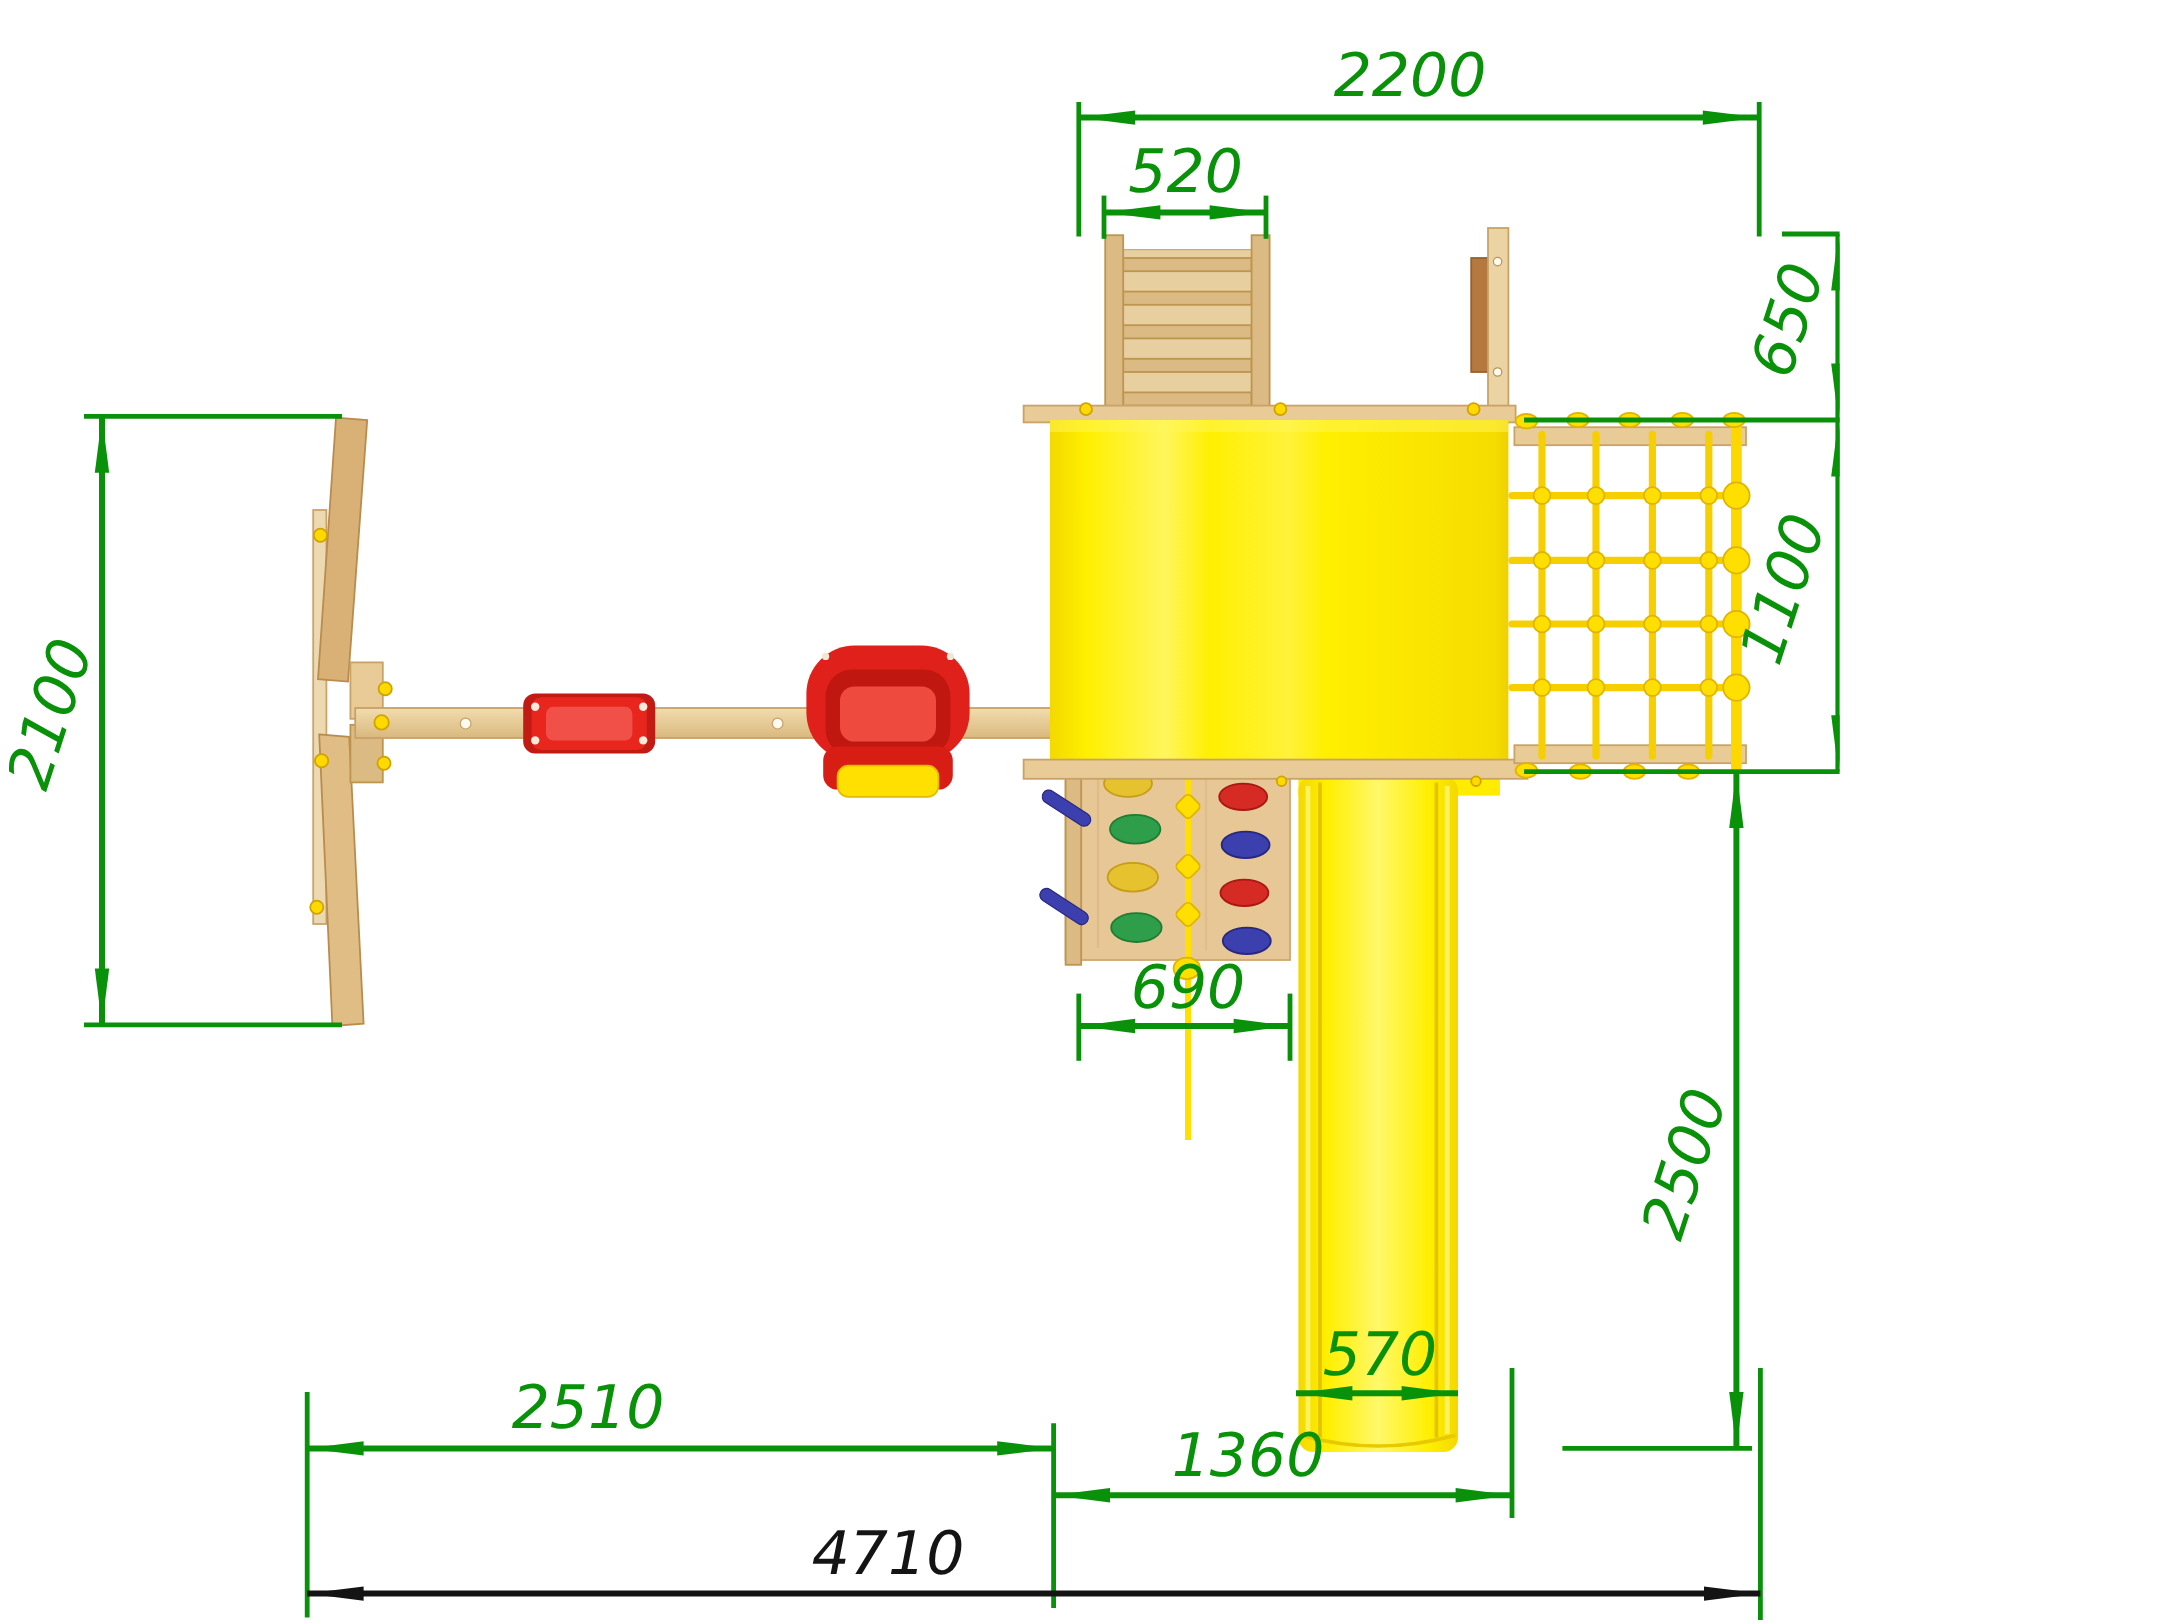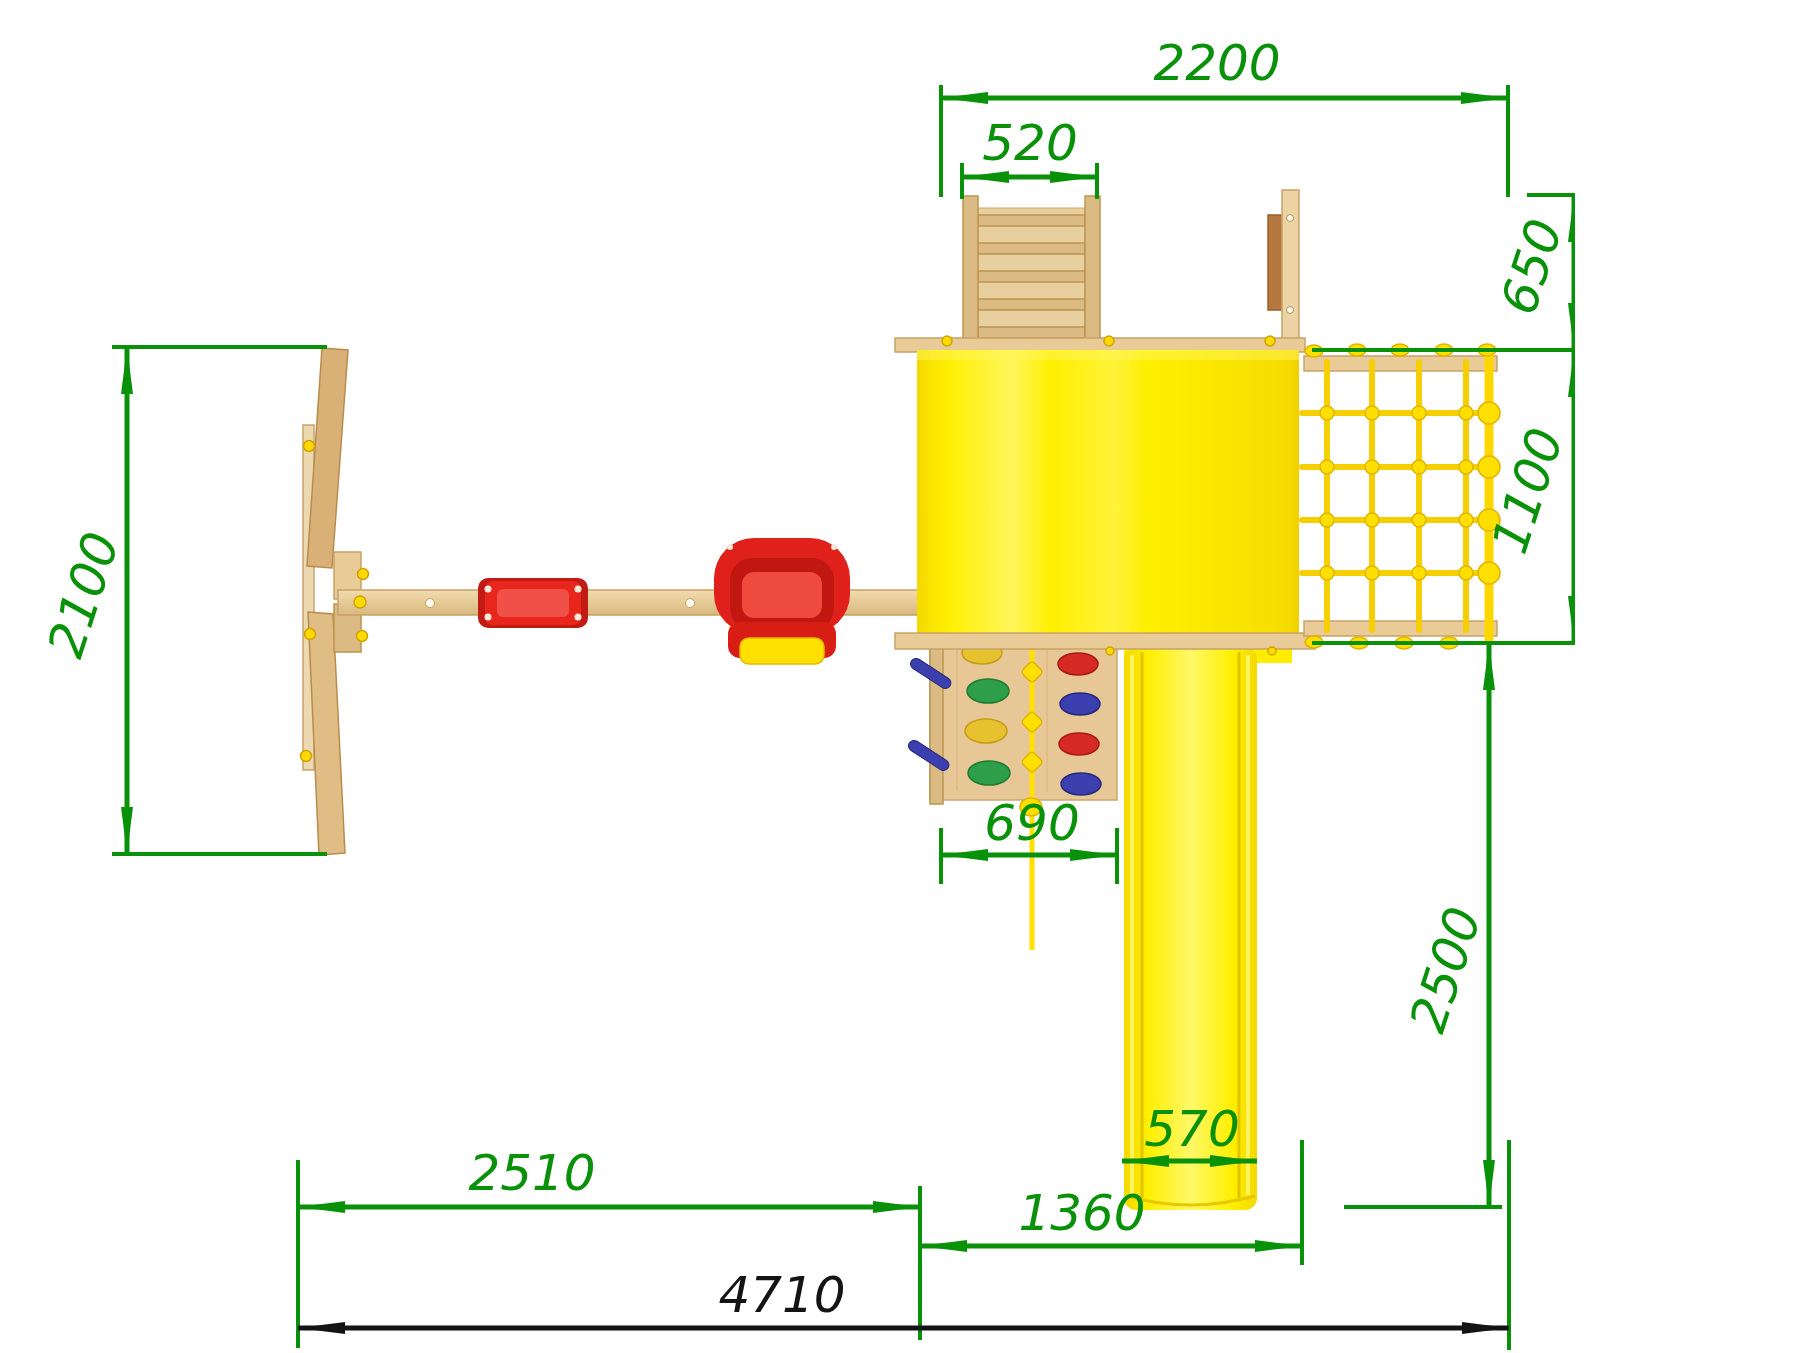--- a/index.html
+++ b/index.html
@@ -1,16 +1,16 @@
 <!DOCTYPE html>
 <html><head>
 <meta charset="utf-8">
 <style>
   html,body{margin:0;padding:0;background:#ffffff;}
-  .stage{width:1533px;height:1353px;position:relative;background:#fff;overflow:hidden;padding-left:42px;}
+  .stage{width:1533px;height:1353px;position:relative;background:#fff;overflow:hidden;}
   svg{display:block;}
   .dim-label{font-family:"DejaVu Sans","Liberation Sans",sans-serif;font-style:italic;font-size:50px;fill:#0a910a;text-anchor:middle;}
   .dim-label-black{font-family:"DejaVu Sans","Liberation Sans",sans-serif;font-style:italic;font-size:50px;fill:#141414;text-anchor:middle;}
   .dimline{stroke:#0a910a;stroke-width:5;fill:none;}
   .extline{stroke:#0a910a;stroke-width:4;fill:none;}
   .dimline-k{stroke:#141414;stroke-width:5;fill:none;}
   .extline-k{stroke:#141414;stroke-width:4;fill:none;}
   .wood{fill:#e8cb96;stroke:#c9a267;stroke-width:1.5;}
   .wood2{fill:#dcba84;stroke:#bd954f;stroke-width:1.5;}
   .ply{fill:#e7c795;stroke:#cda76f;stroke-width:1.5;}

